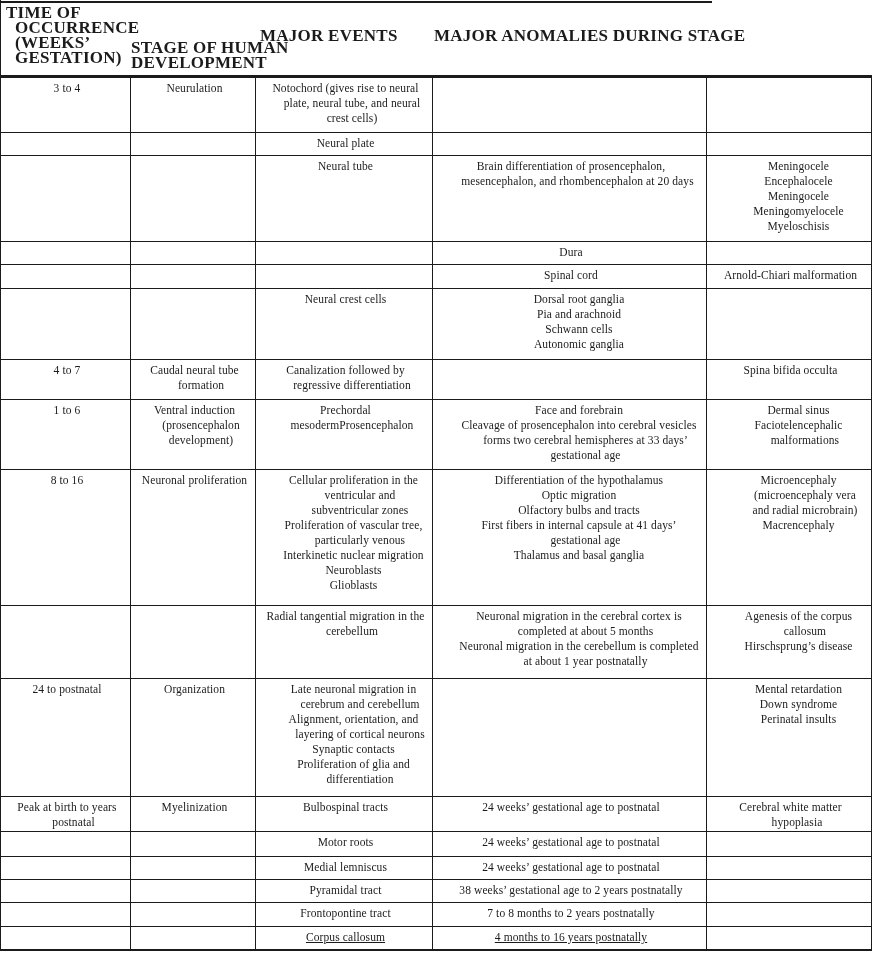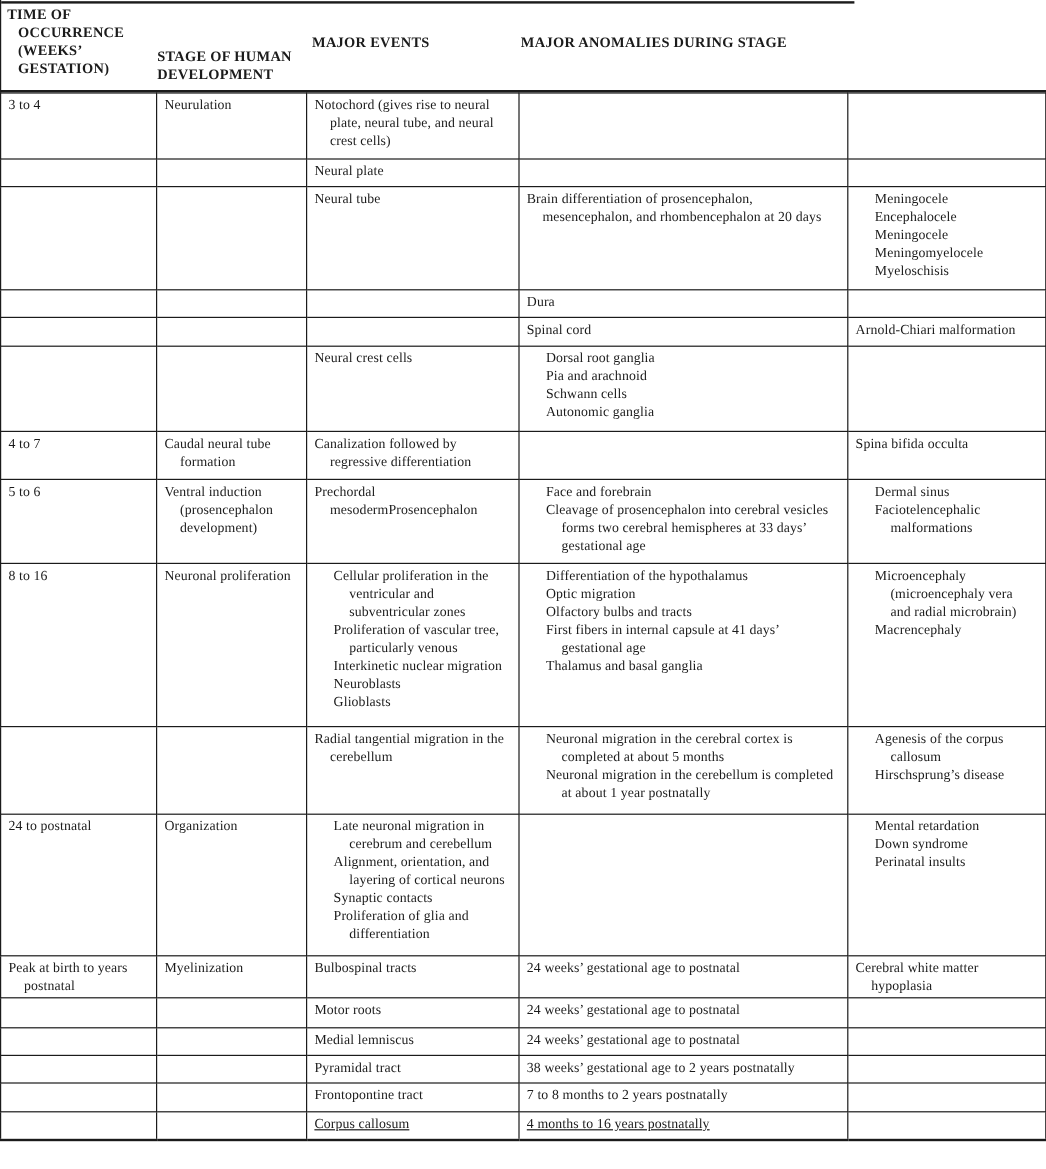--- a/index.html
+++ b/index.html
@@ -18,36 +18,37 @@
     box-sizing:border-box;
     border-left:1px solid #1b1b1b;
     border-bottom:2px solid #1b1b1b;
   }
   .hdr-topline{
     position:absolute;top:1px;left:0;width:711px;height:2px;background:#1b1b1b;
   }
   .hcell{
     position:absolute;
     font-weight:bold;
-    font-size:12px;
+    font-size:17px;
     line-height:15px;
     letter-spacing:0.25px;
     white-space:nowrap;
     font-family:Liberation Serif, serif;
   }
   .h1{left:5px;top:5px;}
   .h1 .cont{padding-left:9px;}
   .h2{left:130px;top:20px;width:108px;margin-top:20px;}
   .h3{left:259px;top:28px;}
   .h4{left:433px;top:28px;}
   
   table{
     border-collapse:collapse;
     table-layout:fixed;
     width:871px;
+    text-align:center;
   }
   td{
     border:1px solid #1b1b1b;
     vertical-align:top;
     padding:3px 3px 0 6px;
     font-size:11.5px;
     line-height:15px;
     letter-spacing:0.1px;
     overflow:hidden;
     box-sizing:border-box;
@@ -179,21 +180,21 @@
             <div class="ln">Canalization followed by</div>
             <div class="ln i1">regressive differentiation</div>
           </td>
           <td></td>
           <td>
             <div class="ln">Spina bifida occulta</div>
           </td>
         </tr>
         <tr style="height: 70px;">
           <td>
-            <div class="ln">5 to 6</div>
+            <div class="ln">1 to 6</div>
           </td>
           <td>
             <div class="ln">Ventral induction</div>
             <div class="ln i1">(prosencephalon</div>
             <div class="ln i1">development)</div>
           </td>
           <td>
             <div class="ln">Prechordal</div>
             <div class="ln i1">mesodermProsencephalon</div>
           </td>

